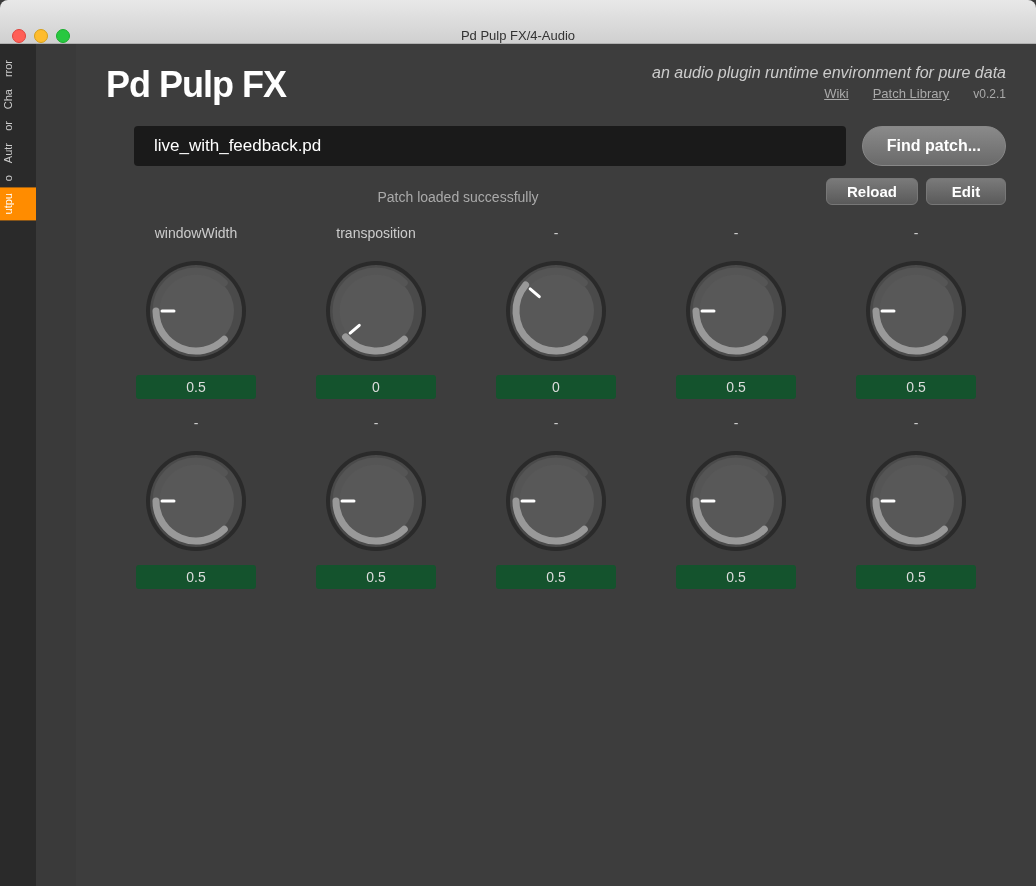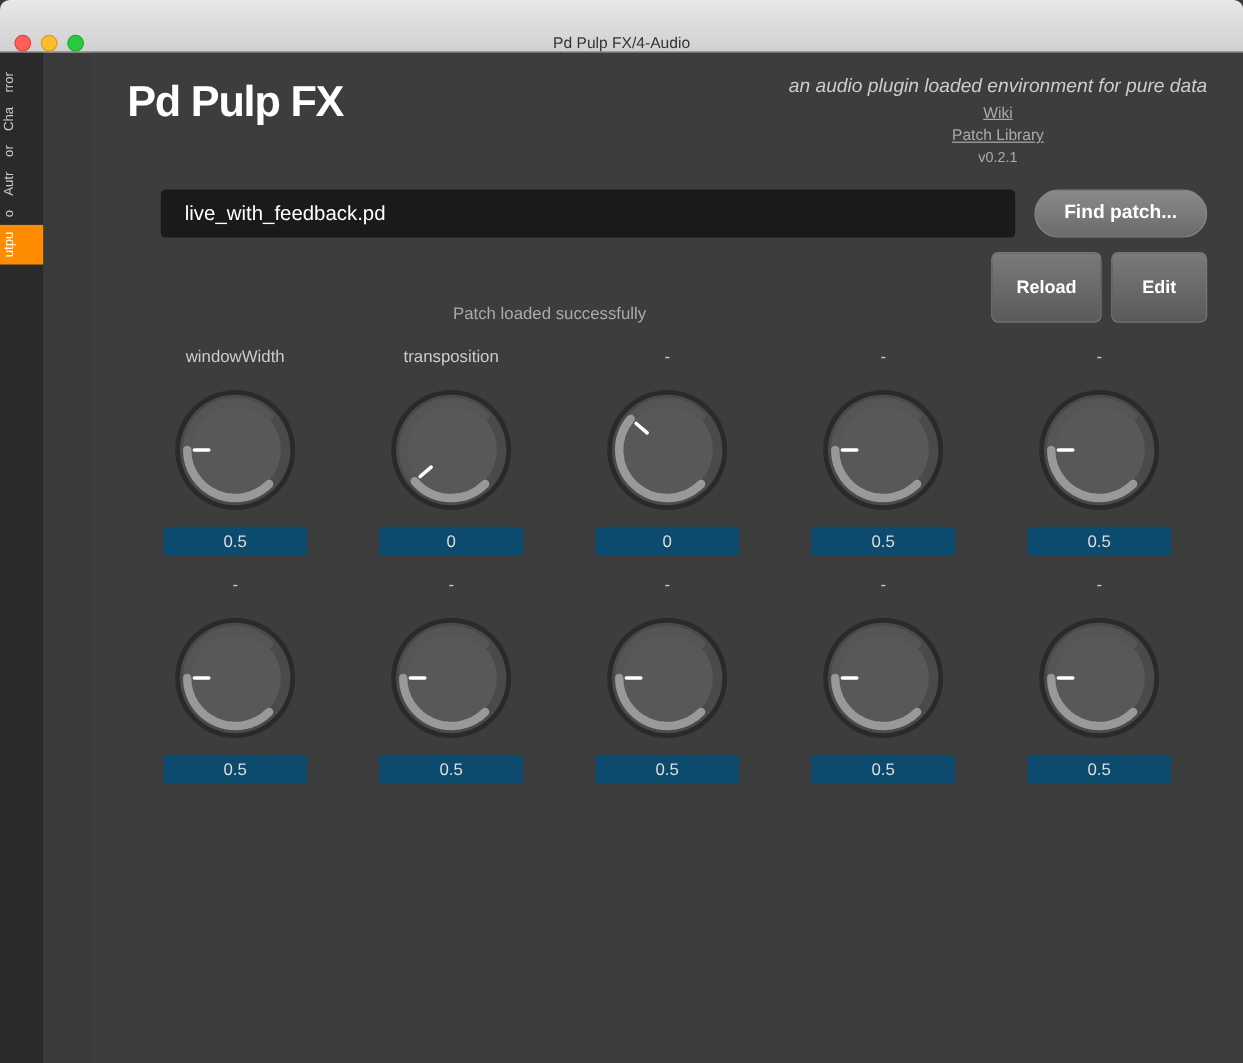--- a/index.html
+++ b/index.html
@@ -114,24 +114,23 @@
 
     .app-subtitle {
       font-size: 16px;
       font-style: italic;
       color: #ccc;
       margin-bottom: 4px;
     }
 
     .header-links {
       display: flex;
-      gap: 4px;
+      gap: 24px;
       justify-content: flex-end;
       align-items: center;
-      flex-direction: column;
     }
 
     .header-link {
       color: #aaa;
       font-size: 13px;
       text-decoration: underline;
       cursor: pointer;
     }
 
     .version-text {
@@ -190,21 +189,21 @@
       gap: 8px;
     }
 
     .action-btn {
       background: linear-gradient(to bottom, #7a7a7a, #5a5a5a);
       color: white;
       font-size: 15px;
       font-weight: 600;
       border: none;
       border-radius: 6px;
-      padding: 20px 20px;
+      padding: 4px 20px;
       cursor: pointer;
       border: 1px solid #777;
       min-width: 80px;
     }
 
     .knobs-row {
       display: flex;
       gap: 0px;
       margin-bottom: 16px;
     }
@@ -229,21 +228,21 @@
       width: 120px;
       height: 120px;
     }
 
     .knob-svg {
       width: 120px;
       height: 120px;
     }
 
     .knob-value {
-      background: #0c4a6e;
+      background: #14532d;
       color: #ddd;
       font-size: 14px;
       text-align: center;
       padding: 4px 0;
       width: 120px;
       margin-top: 4px;
       border-radius: 3px;
     }
   </style>
 </head>
@@ -265,21 +264,21 @@
   <div class="sidebar-item">Autr</div>
   <div class="sidebar-item">o</div>
   <div class="sidebar-item active">utpu</div>
 </div>
 
 <div class="main">
 
   <div class="header-section">
     <div class="app-title">Pd Pulp FX</div>
     <div class="header-right">
-      <div class="app-subtitle">an audio plugin loaded environment for pure data</div>
+      <div class="app-subtitle">an audio plugin runtime environment for pure data</div>
       <div class="header-links">
         <span class="header-link">Wiki</span>
         <span class="header-link">Patch Library</span>
         <span class="version-text">v0.2.1</span>
       </div>
     </div>
   </div>
 
   <div class="patch-section">
     <div class="patch-filename">live_with_feedback.pd</div>

